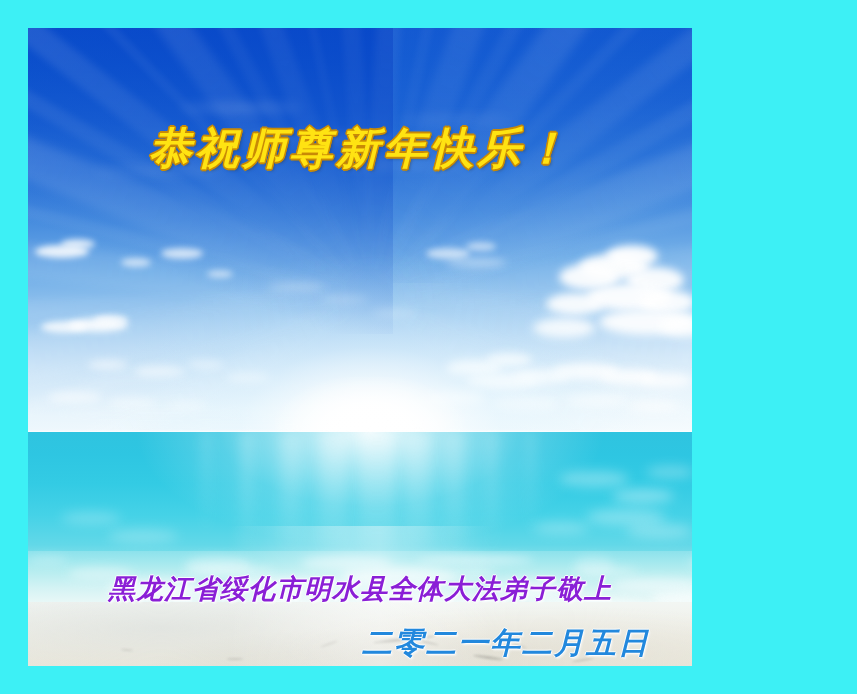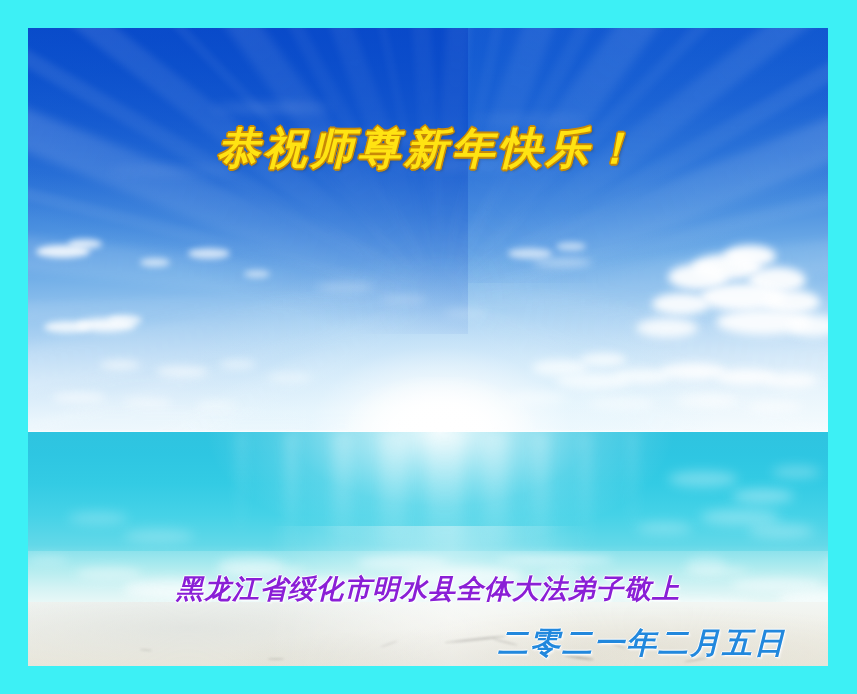--- a/index.html
+++ b/index.html
@@ -15,21 +15,21 @@
   #card-frame {
     position:relative;
     width:857px; height:694px;
     background:#3DF0F5;
   }
 
   
   #photo {
     position:absolute;
     left:28px; top:28px;
-    width:800px; height:638px;
+    width:664px; height:638px;
     overflow:hidden;
     background:#0E52C8;
   }
 
   
   .sky {
     position:absolute; left:0; top:0;
     width:100%; height:64%;
     background:
       linear-gradient(178deg,

